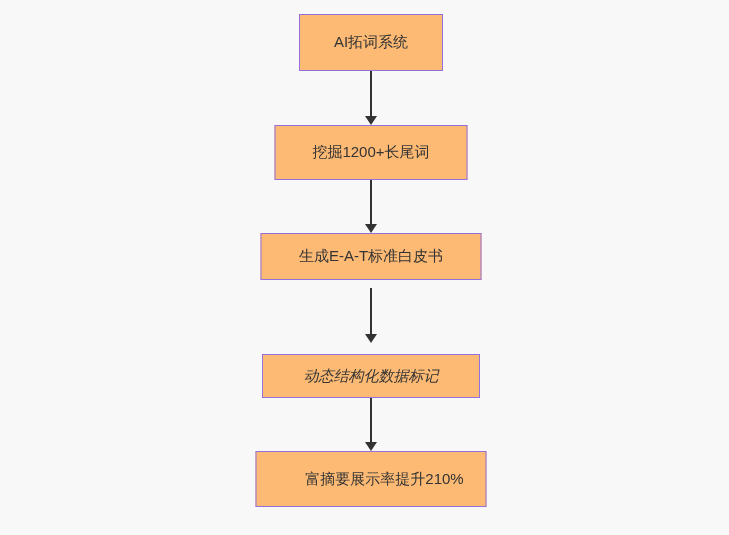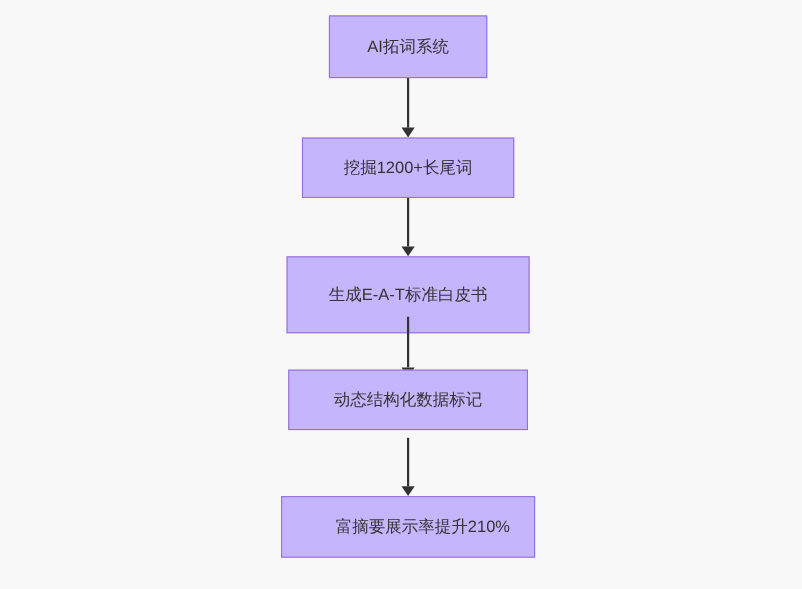--- a/index.html
+++ b/index.html
@@ -13,34 +13,34 @@
     width: 729px;
     height: 535px;
     background: #f8f8f8;
     overflow: hidden;
   }
   .node {
     position: absolute;
     left: 371px;
     transform: translateX(-50%);
     box-sizing: border-box;
-    background: #c4b5fd;
+    background: #fdba74;
     border: 1px solid #9370DB;
     color: #333333;
     font-size: 15px;
     display: flex;
     align-items: center;
     justify-content: center;
     text-align: center;
     white-space: nowrap;
   }
   .node-1 { top: 14px;  width: 144px; height: 57px; }
   .node-2 { top: 125px; width: 193px; height: 55px; text-align: right; }
-  .node-3 { top: 233px; width: 221px; height: 70px; }
-  .node-4 { top: 336px; width: 218px; height: 55px; }
+  .node-3 { top: 233px; width: 221px; height: 47px; }
+  .node-4 { top: 354px; width: 218px; height: 44px; font-style: italic; }
   .node-5 { top: 451px; width: 231px; height: 56px; padding-left: 27px; }
 
   .edge {
     position: absolute;
     left: 371px;
     transform: translateX(-50%);
     display: flex;
     flex-direction: column;
     align-items: center;
   }

